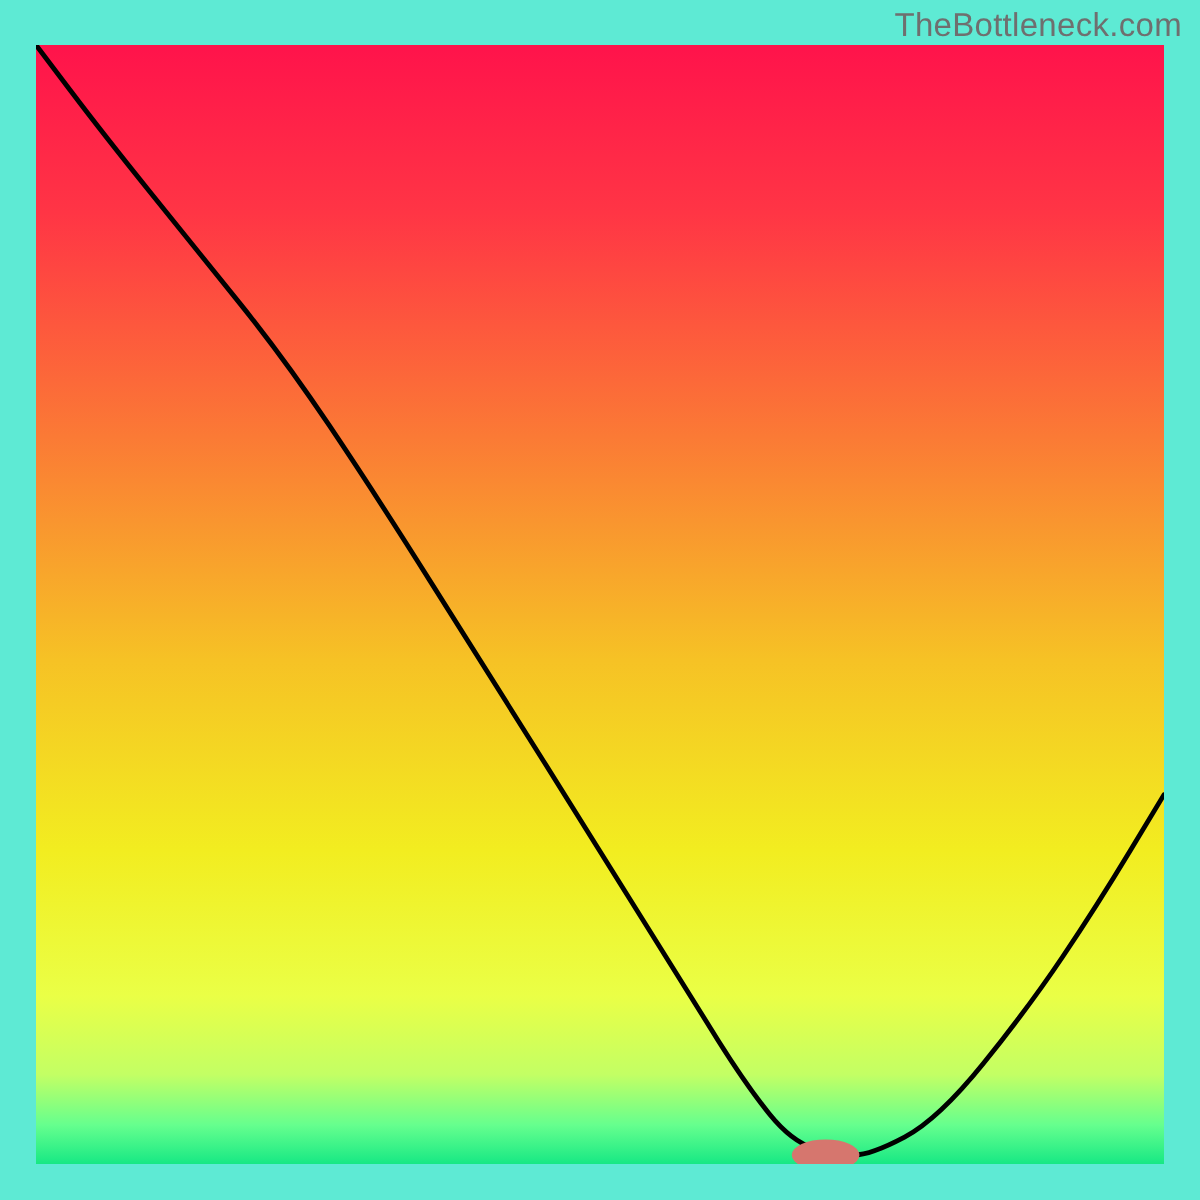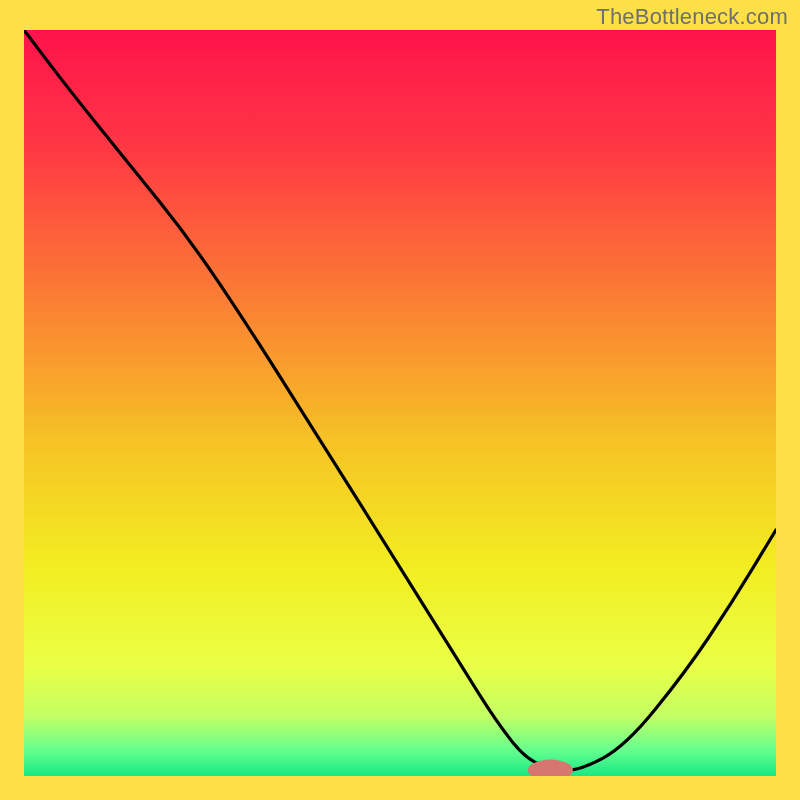--- a/index.html
+++ b/index.html
@@ -8,21 +8,21 @@
     width: 800px;
     height: 800px;
     background: #000;
     overflow: hidden;
     font-family: Arial, Helvetica, sans-serif;
   }
   .frame {
     position: absolute;
     left: 0; top: 0;
     width: 800px; height: 800px;
-    background: #fde047;
+    background: #5eead4;
   }
   .watermark {
     position: absolute;
     top: 4px;
     right: 12px;
     color: #6f6f6f;
     font-size: 22px;
     font-weight: 500;
     letter-spacing: 0.2px;
     z-index: 20;

